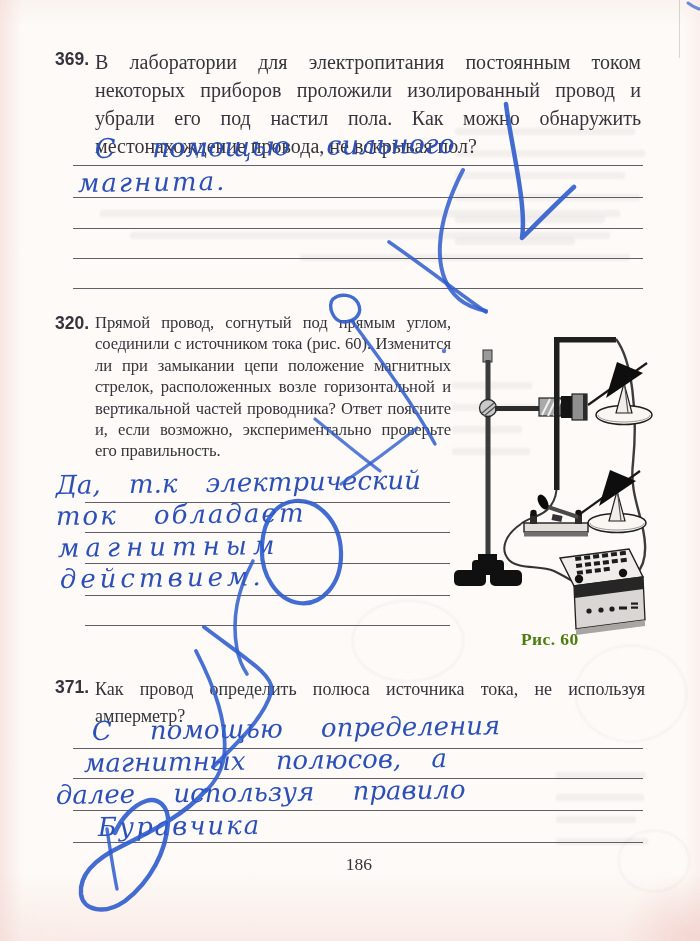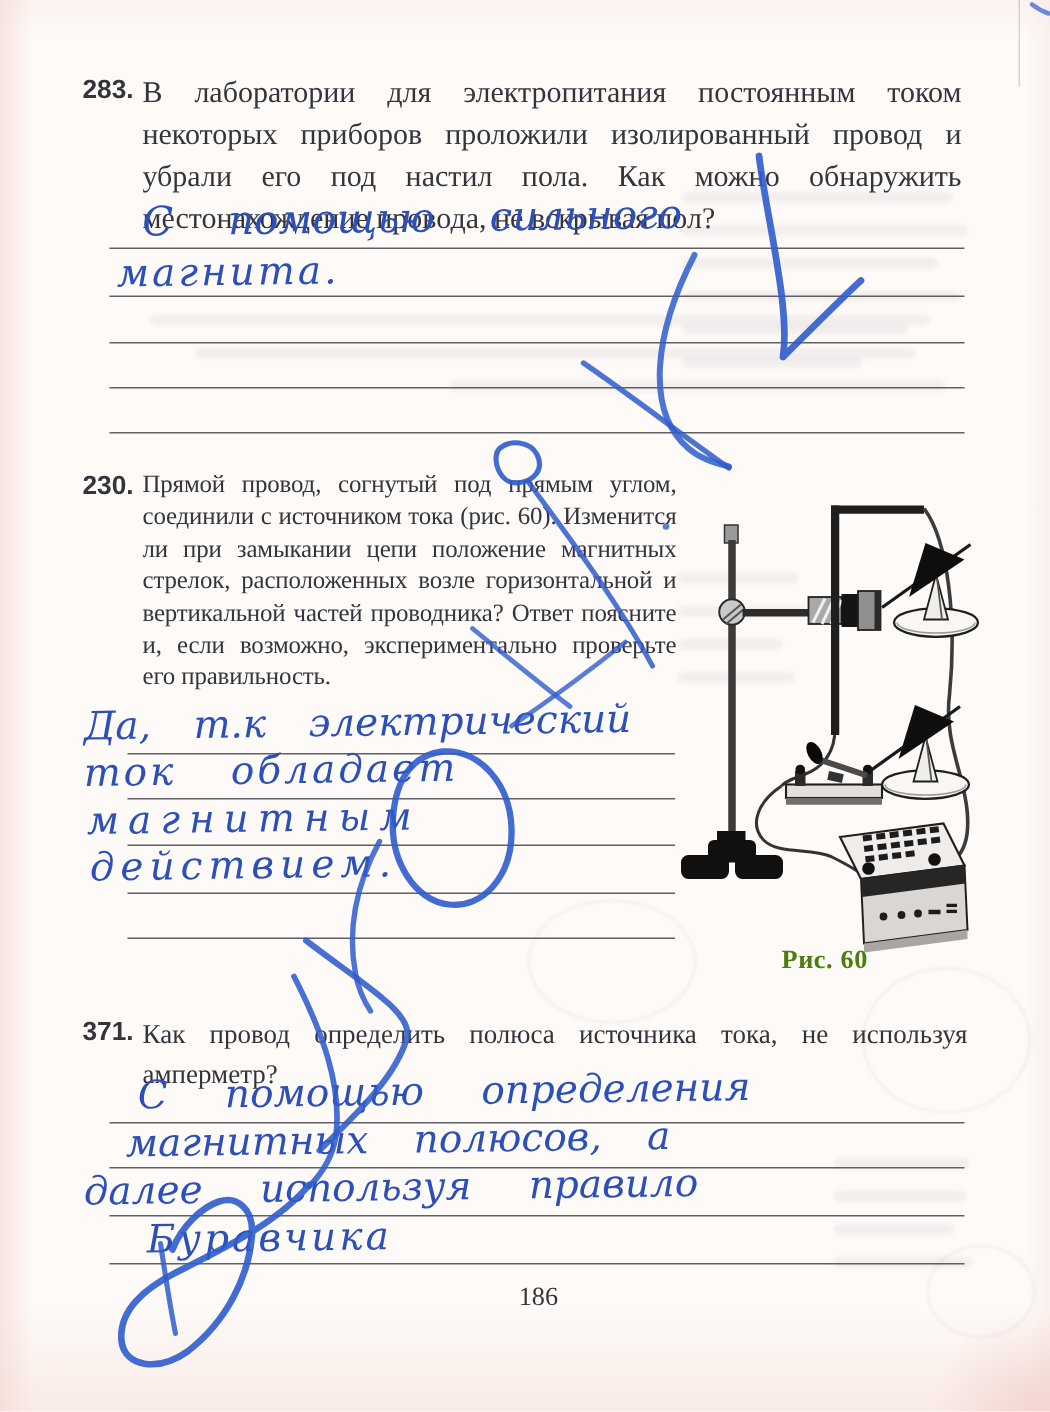--- a/index.html
+++ b/index.html
@@ -70,35 +70,35 @@
   <div class="b-row" style="width:80px"></div>
   <div class="b-row" style="width:92px"></div>
 </div>
 <div class="ghost" style="left:352px;top:600px;width:110px;height:80px;"></div>
 <div class="ghost" style="left:575px;top:645px;width:110px;height:95px;"></div>
 <div class="ghost" style="left:618px;top:830px;width:70px;height:60px;"></div>
 <div class="edge-line"></div>
 <div class="corner-blot"></div>
 
 <section class="problem p369" style="left:55px;top:48px;width:586px;">
-  <span class="pnum">283.</span>
+  <span class="pnum">369.</span>
   <p class="ptext">В лаборатории для электропитания постоянным током некоторых приборов проложили изолированный провод и убрали его под настил пола. Как можно обнаружить местонахождение провода, не вскрывая пол?</p>
 </section>
 
 <div class="rule" style="left:73px;top:165px;width:570px;"></div>
 <div class="rule" style="left:73px;top:197px;width:570px;"></div>
 <div class="rule" style="left:73px;top:228px;width:570px;"></div>
 <div class="rule" style="left:73px;top:258px;width:570px;"></div>
 <div class="rule" style="left:73px;top:288px;width:570px;"></div>
 
 <div class="hw" style="left:95px;top:136px;font-size:27px;word-spacing:28px;">С помощью сильного</div>
 <div class="hw" style="left:78px;top:170px;letter-spacing:2px;">магнита.</div>
 
 <section class="problem p370" style="left:55px;top:312px;width:396px;">
-  <span class="pnum">230.</span>
+  <span class="pnum">320.</span>
   <p class="ptext">Прямой провод, согнутый под прямым углом, соединили с источником тока (рис. 60). Изменится ли при замыкании цепи положение магнитных стрелок, расположенных возле горизонтальной и вертикальной частей проводника? Ответ поясните и, если возможно, экспериментально проверьте его правильность.</p>
 </section>
 
 <div class="rule" style="left:85px;top:502px;width:365px;"></div>
 <div class="rule" style="left:85px;top:532px;width:365px;"></div>
 <div class="rule" style="left:85px;top:563px;width:365px;"></div>
 <div class="rule" style="left:85px;top:595px;width:365px;"></div>
 <div class="rule" style="left:85px;top:625px;width:365px;"></div>
 
 <div class="hw" style="left:56px;top:472px;word-spacing:20px;">Да, т.к электрический</div>

